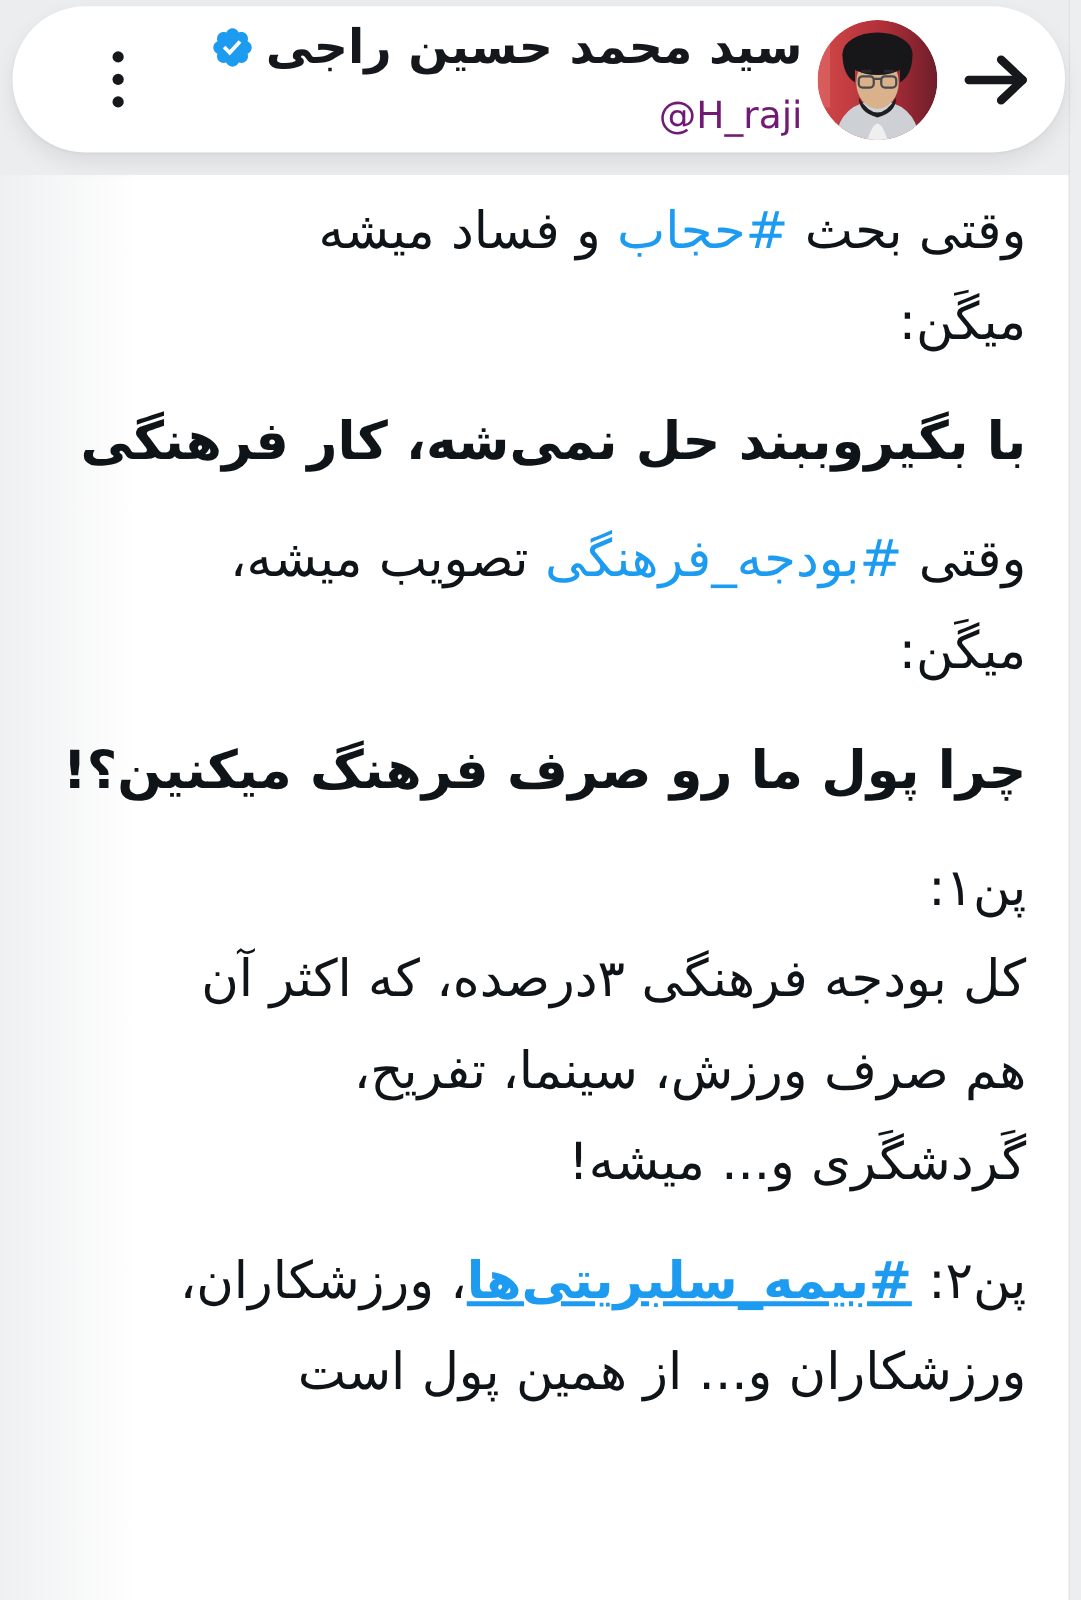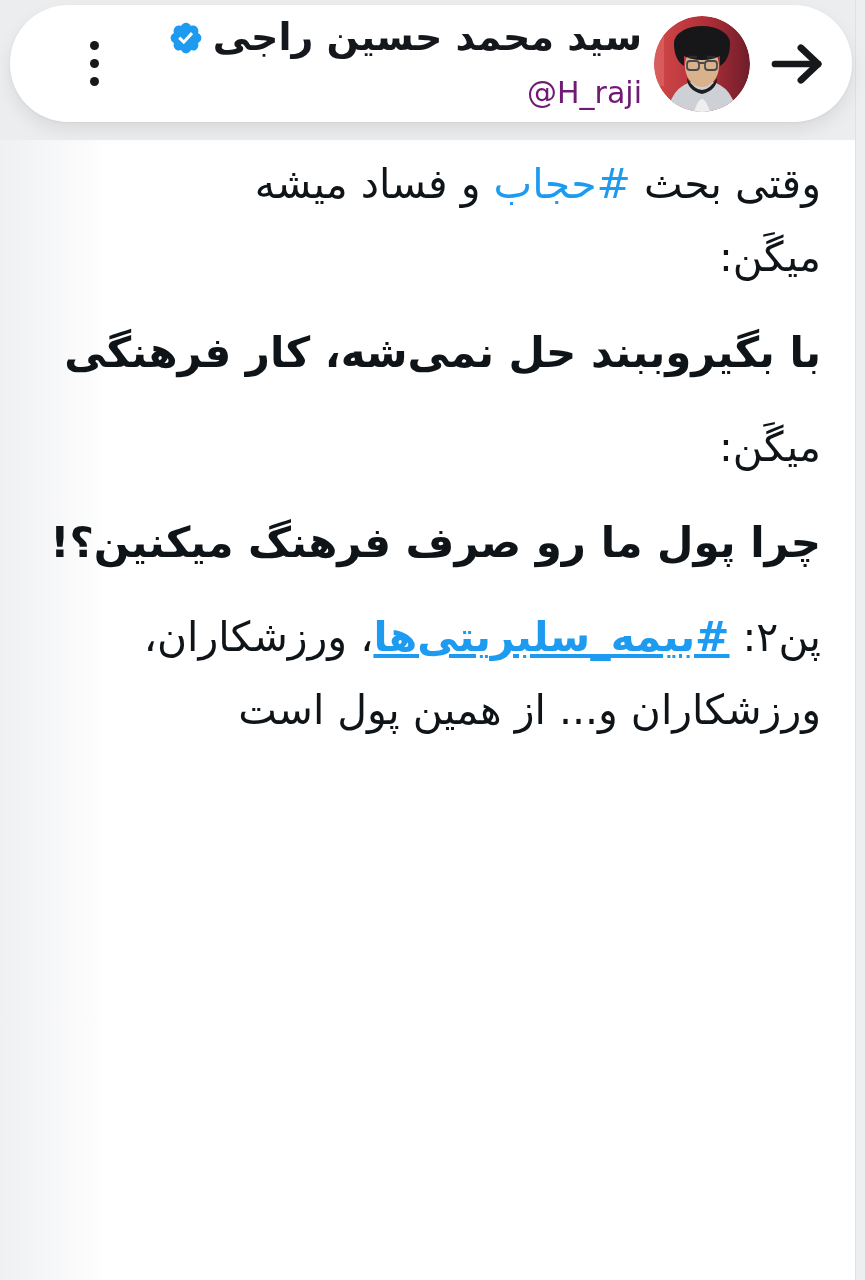--- a/index.html
+++ b/index.html
@@ -116,22 +116,29 @@
 
 <div class="tweet">
     <div class="para">
       <div class="line"><span>وقتی بحث </span><span class="hashtag">#حجاب</span><span> و فساد میشه</span></div>
       <div class="line"><span>میگَن:</span></div>
     </div>
     <div class="para bold">
       <div class="line"><span>با بگیروببند حل نمی‌شه، کار فرهنگی</span></div>
     </div>
     <div class="para">
+      <div class="line"><span>وقتی </span><span class="hashtag">#بودجه_فرهنگی</span><span> تصویب میشه،</span></div>
       <div class="line"><span>میگَن:</span></div>
     </div>
     <div class="para bold">
       <div class="line"><span>چرا پول ما رو صرف فرهنگ میکنین؟!</span></div>
+    </div>
+    <div class="para">
+      <div class="line"><span>پن۱:</span></div>
+      <div class="line"><span>کل بودجه فرهنگی ۳درصده، که اکثر آن</span></div>
+      <div class="line"><span>هم صرف ورزش، سینما، تفریح،</span></div>
+      <div class="line"><span>گَردشگَری و... میشه!</span></div>
     </div>
     <div class="para">
       <div class="line"><span>پن۲: </span><span class="hashtag-bold">#بیمه_سلبریتی‌ها</span><span>، ورزشکاران،</span></div>
       <div class="line"><span>ورزشکاران و... از همین پول است</span></div>
     </div>
   </div>
 
 </body></html>

